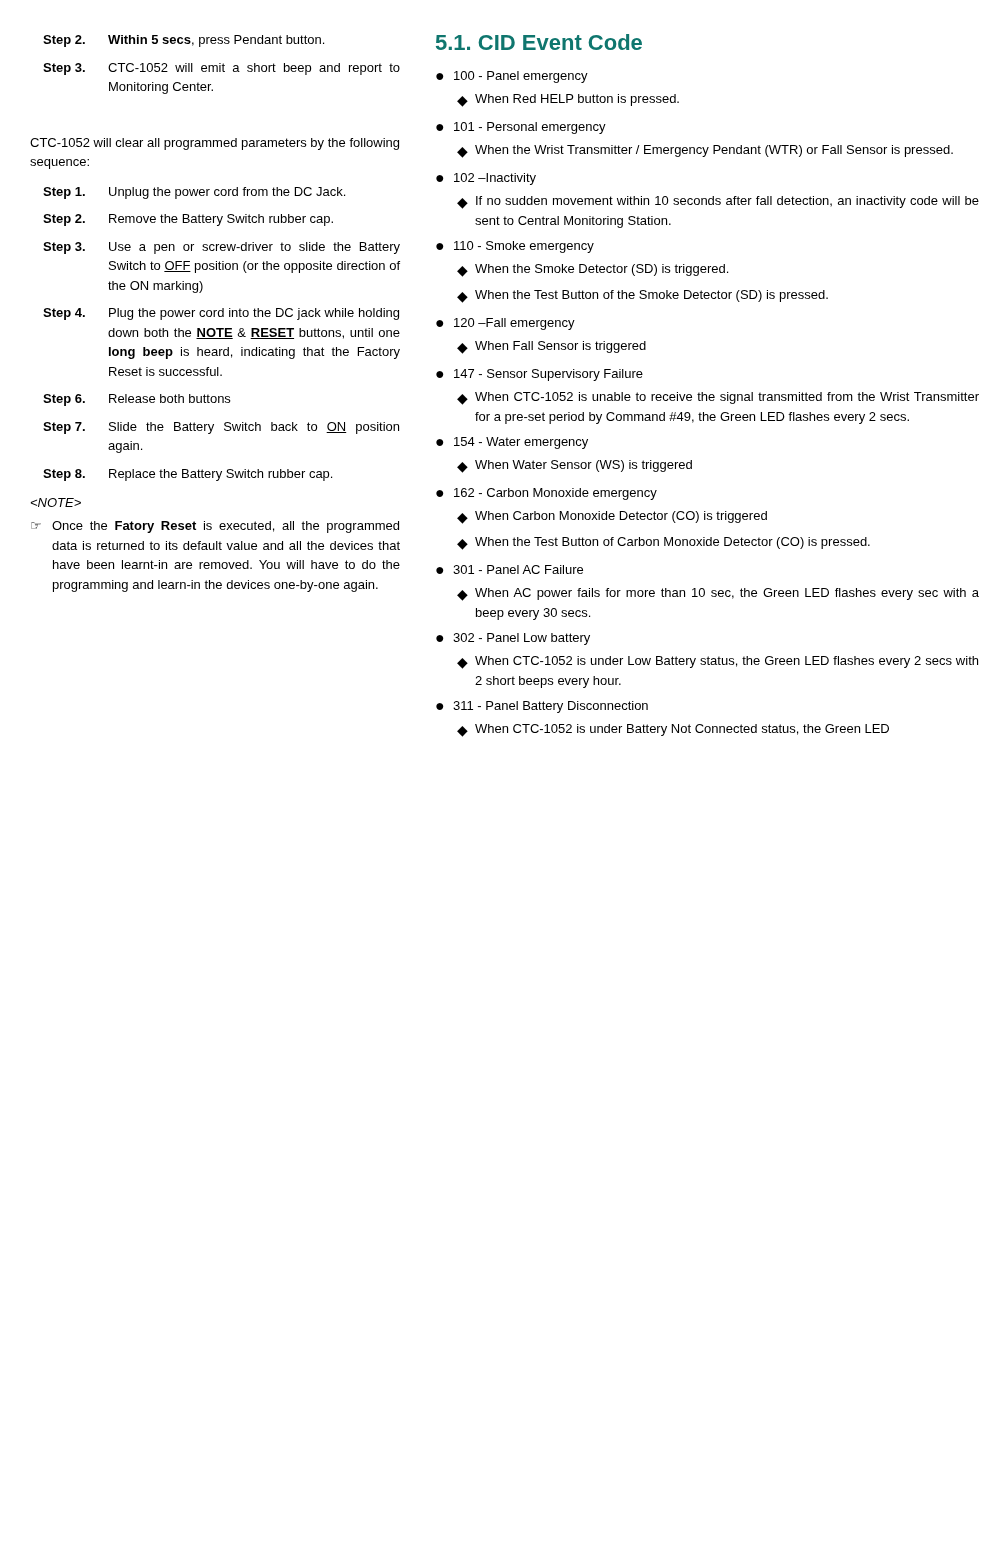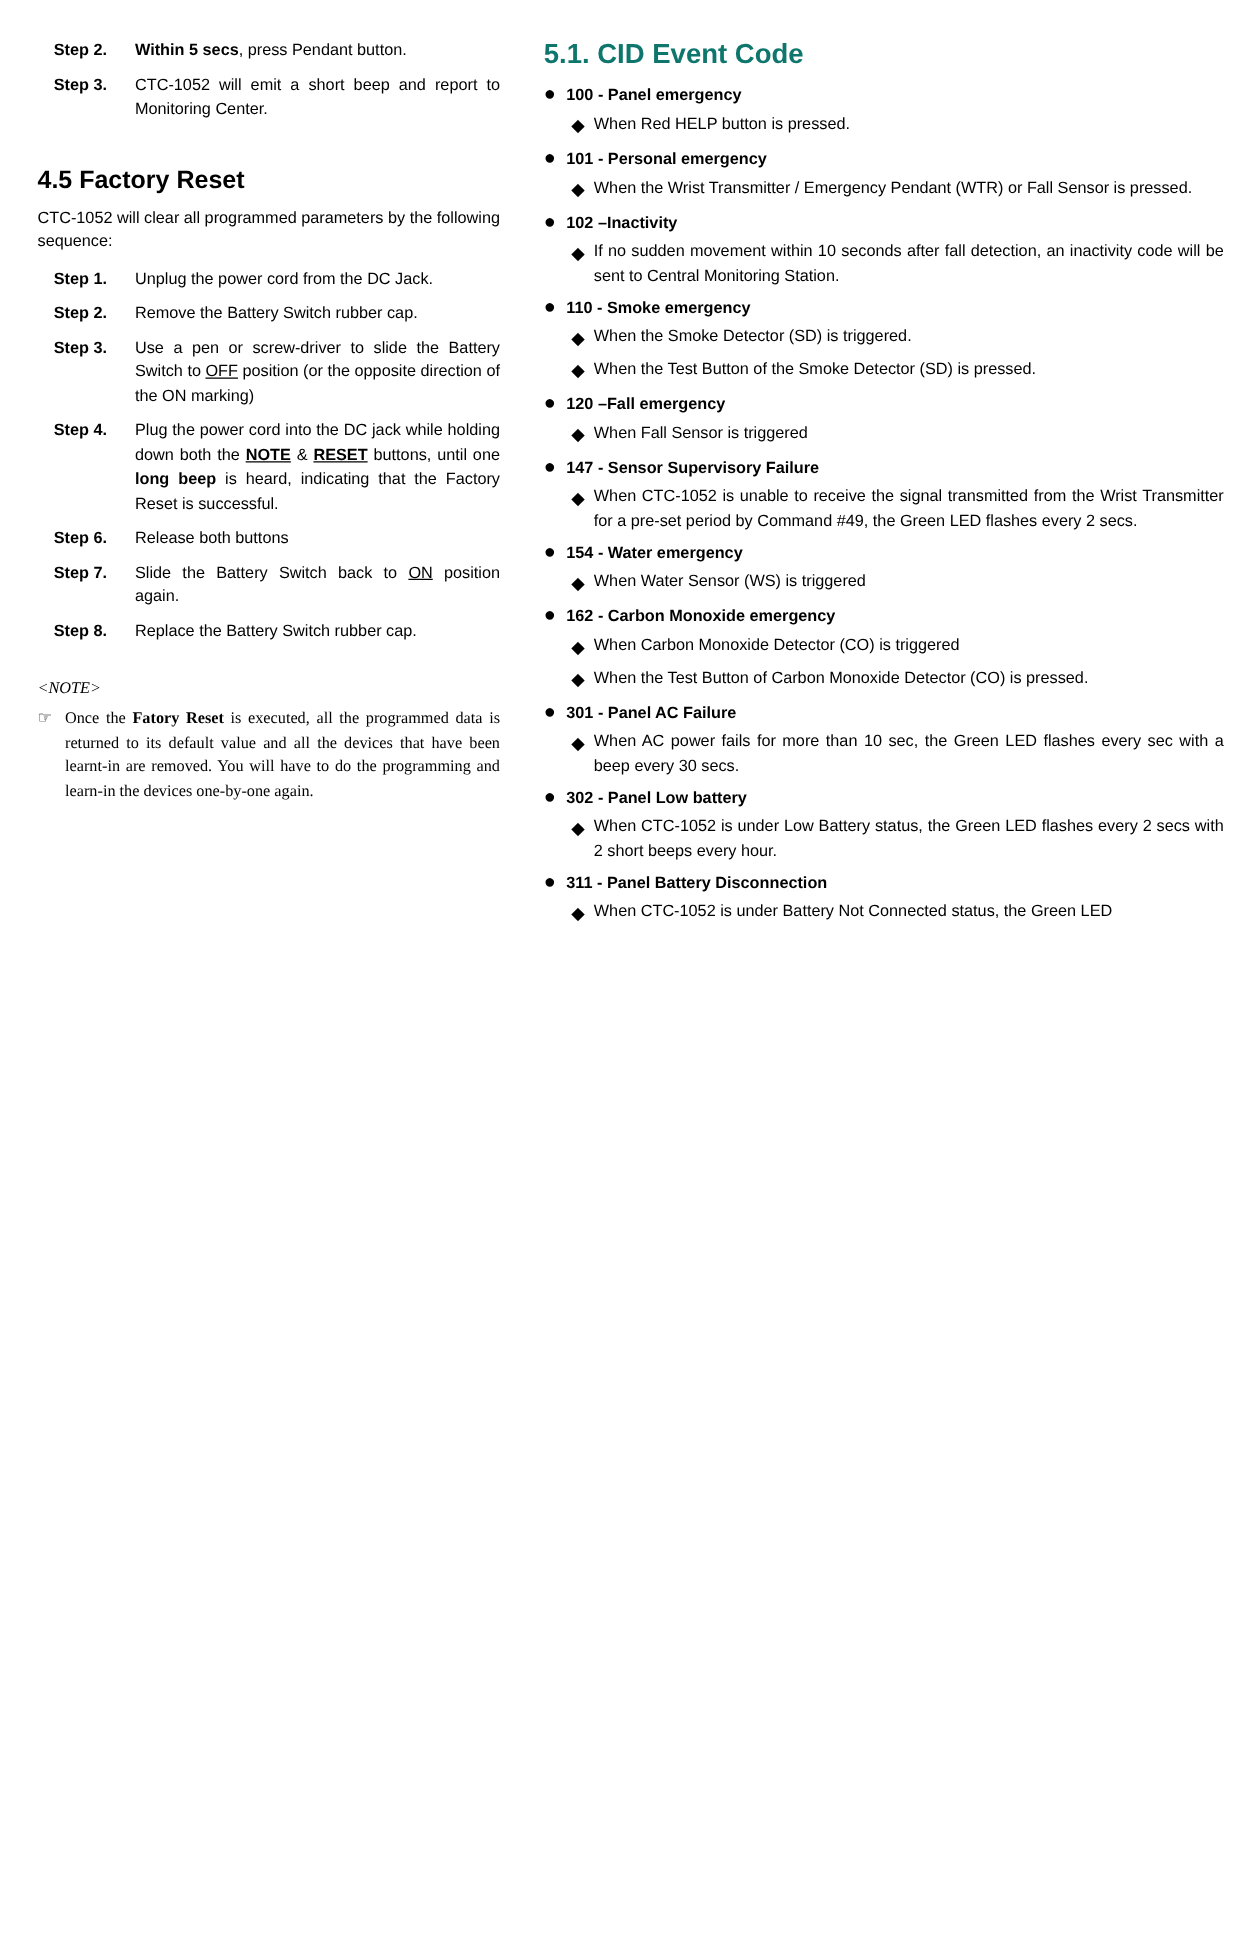--- a/index.html
+++ b/index.html
@@ -57,23 +57,22 @@
       text-align: justify;
       line-height: 1.5;
     }
     .step-content u {
       text-decoration: underline;
     }
     .step-content b {
       font-weight: bold;
     }
     .note-section {
-      margin-top: 28px;
-      font-size: 13px;
-      font-family: Liberation Serif, serif;
+      margin-top: 12px;
+      font-size: 13px;
     }
     .note-title {
       font-size: 13px;
       font-style: italic;
     }
     .note-item {
       display: flex;
       margin-top: 6px;
       line-height: 1.5;
     }
@@ -114,21 +113,21 @@
       font-size: 13px;
       margin-bottom: 4px;
     }
     .cid-bullet {
       color: #000;
       font-size: 16px;
       min-width: 18px;
       margin-top: -1px;
     }
     .cid-label {
-      font-weight: bold;
+      font-weight: normal;
       font-size: 13px;
     }
     .sub-list {
       list-style: none;
       padding-left: 22px;
     }
     .sub-item {
       display: flex;
       align-items: flex-start;
       margin-bottom: 4px;
@@ -171,21 +170,20 @@
         <div class="step-label"><b>Step 3.</b></div>
         <div class="step-content">
           CTC-1052 will emit a short beep and report to Monitoring Center.
         </div>
       </div>
     </div>
 
     <div class="divider-space"></div>
 
     <div>
-      <div class="section-title">4.5 Factory Reset</div>
       <div class="section-desc">CTC-1052 will clear all programmed parameters by the following sequence:</div>
 
       <div class="step-row">
         <div class="step-label"><b>Step 1.</b></div>
         <div class="step-content">
           Unplug the power cord from the DC Jack.
         </div>
       </div>
 
       <div class="step-row">

